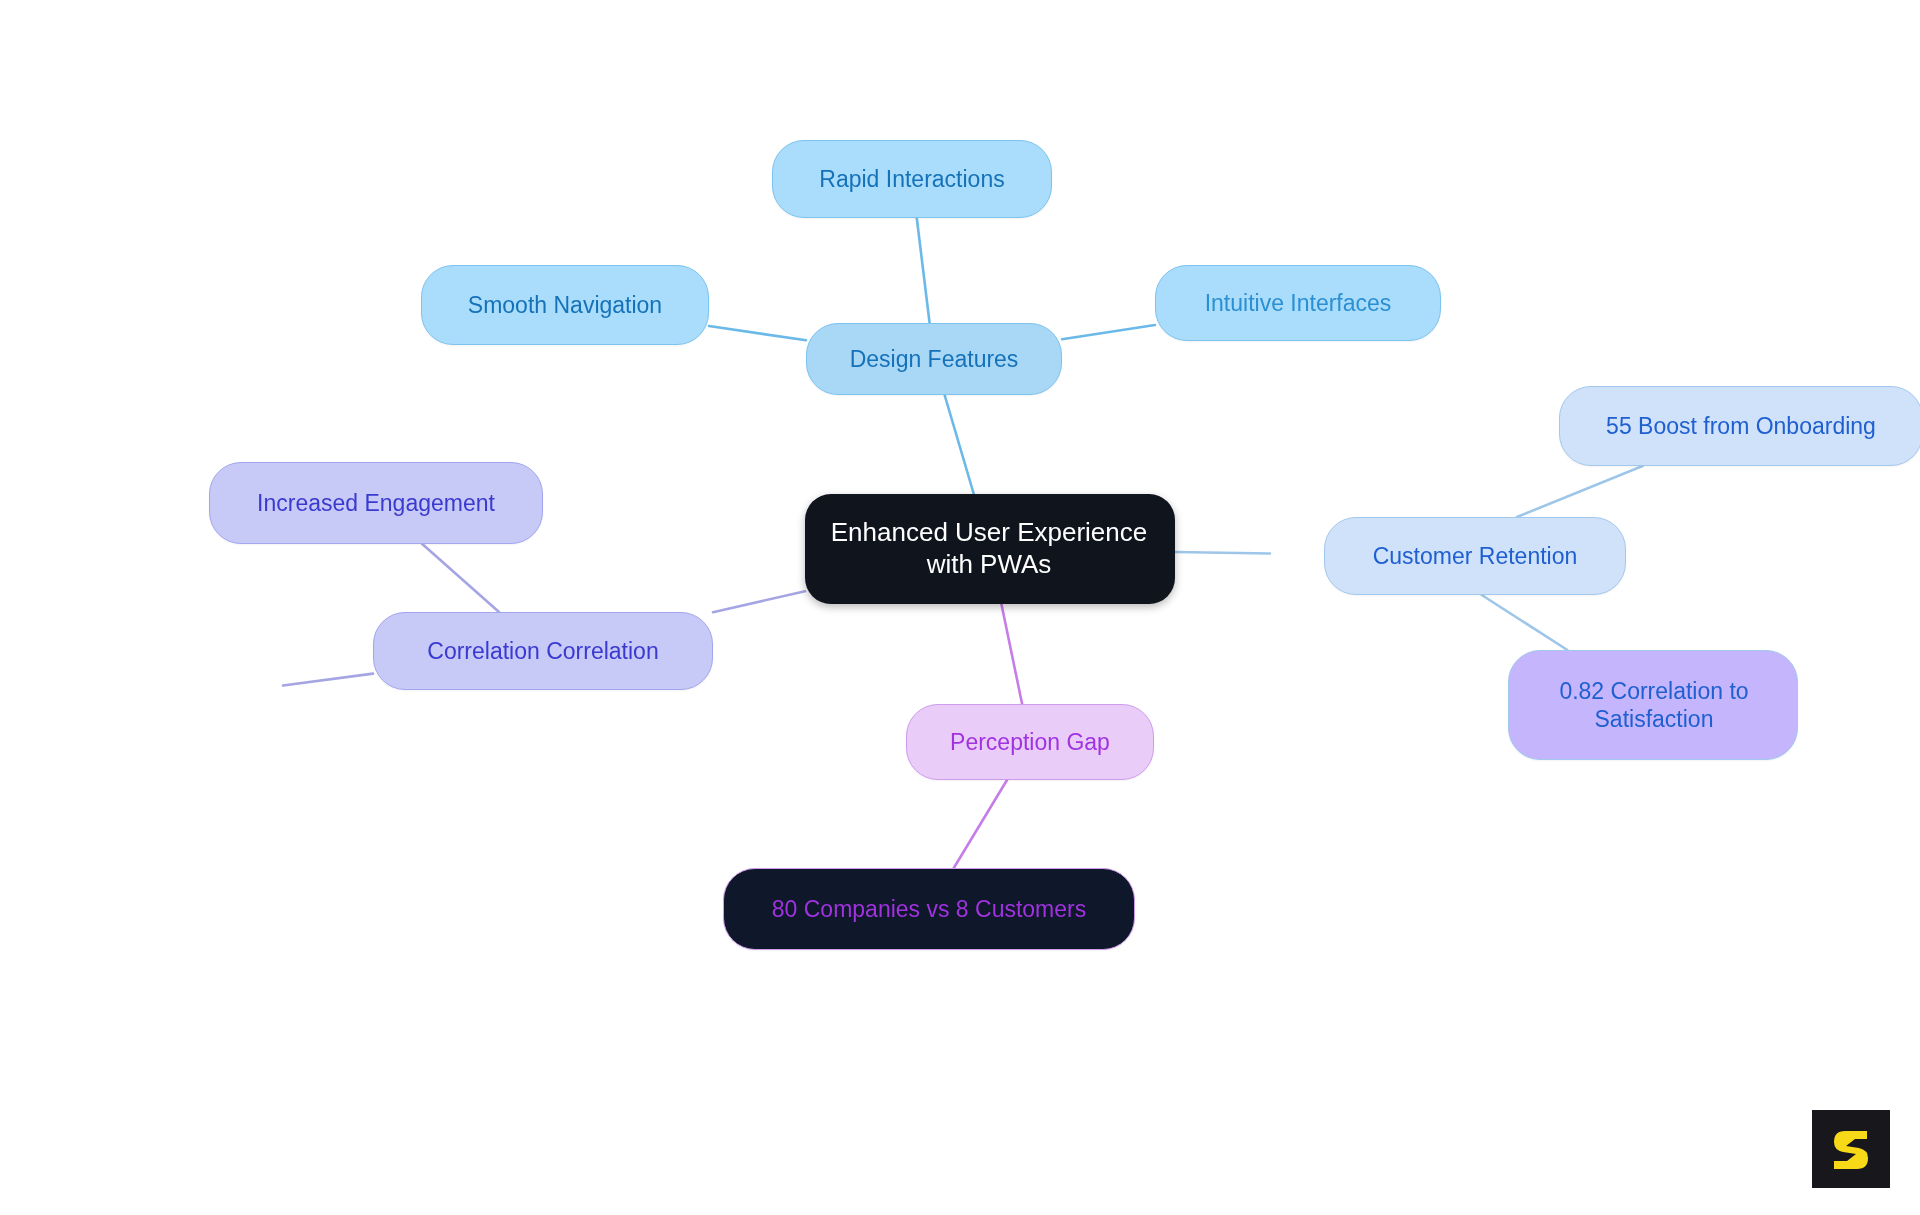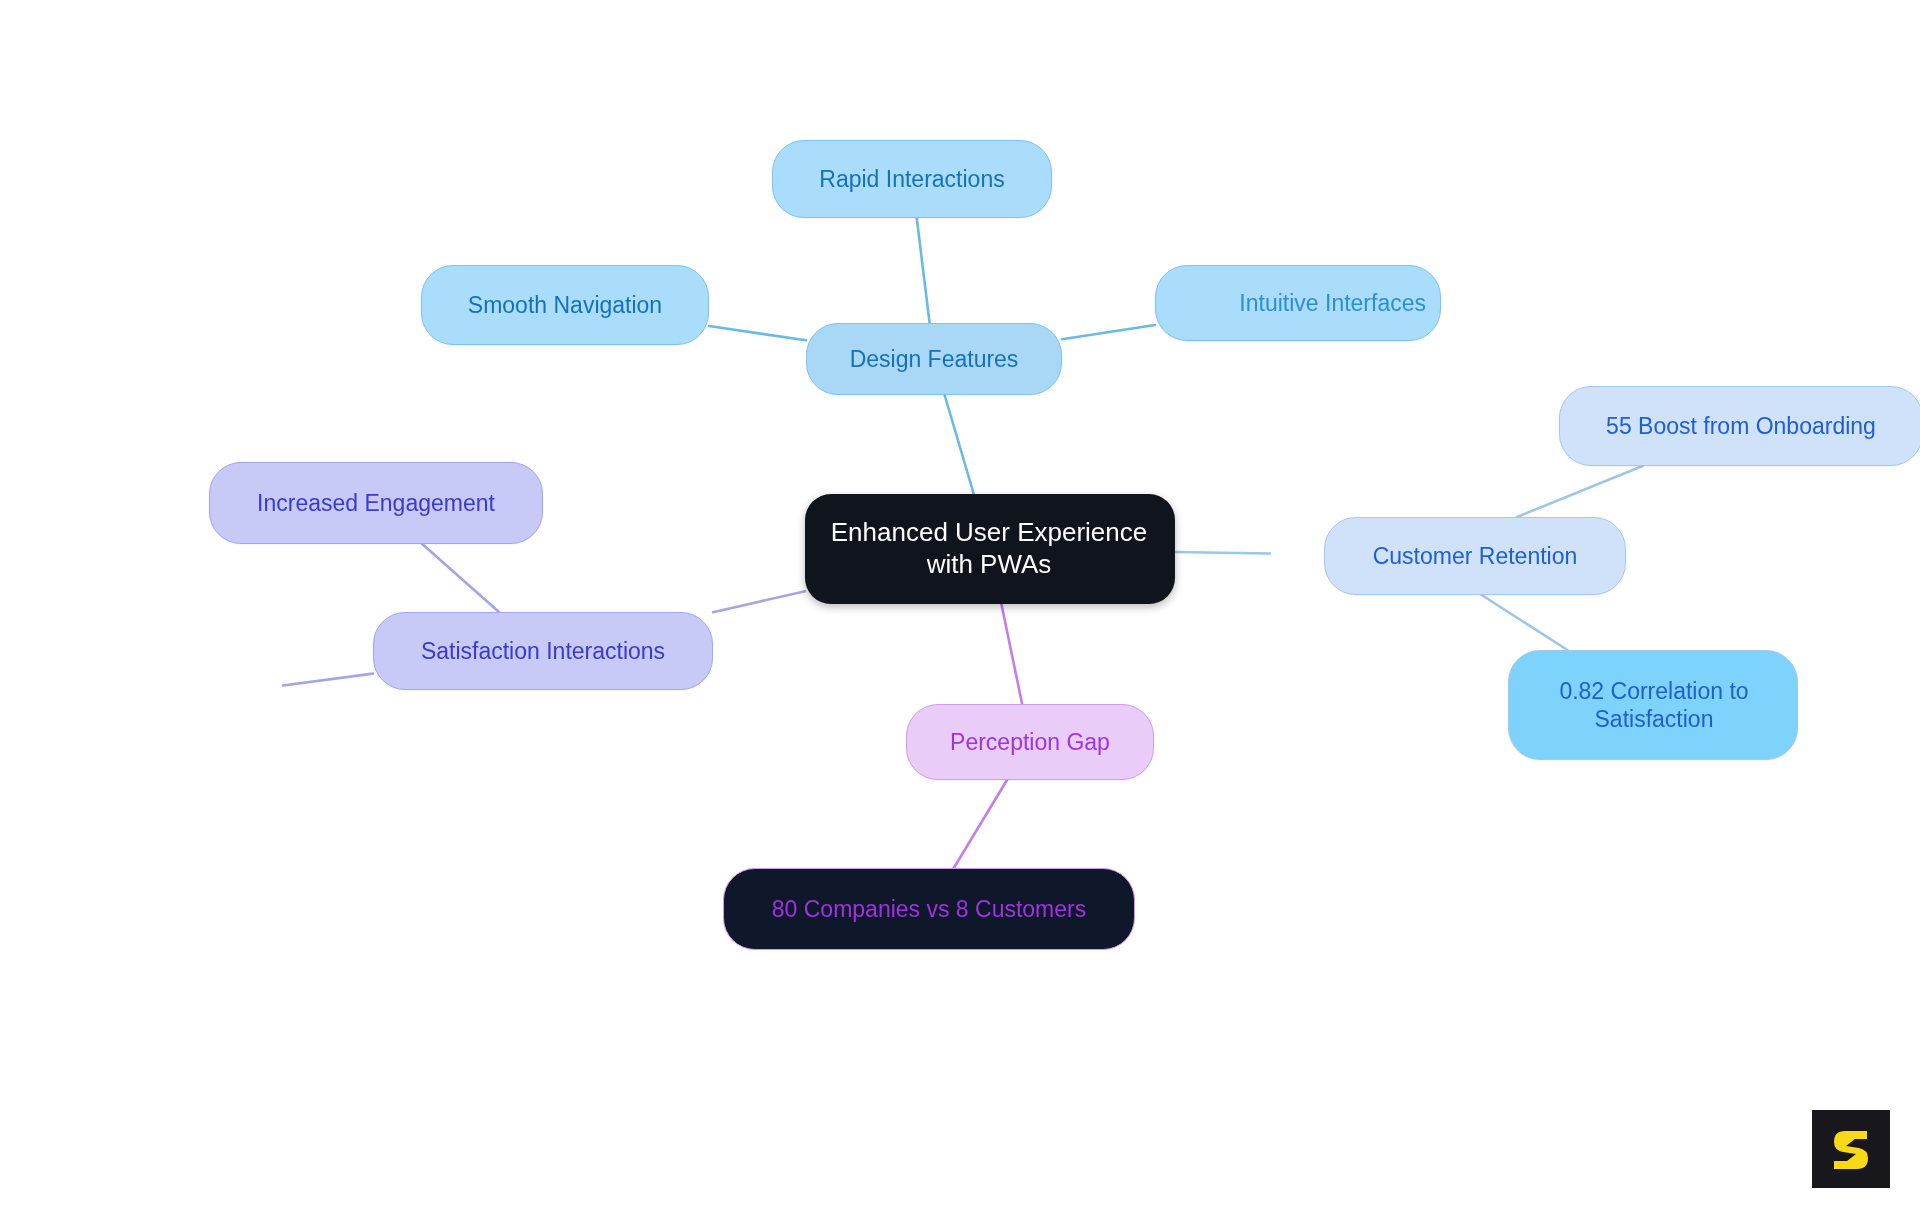--- a/index.html
+++ b/index.html
@@ -89,39 +89,39 @@
   </div>
 
   <div class="node" style="left: 772px; top: 140px; width: 280px; height: 78px; background: rgb(169, 221, 251); color: rgb(21, 114, 184); border-color: rgb(124, 195, 239); font-size: 23px;">
     <span class="node-label">Rapid Interactions</span>
   </div>
 
   <div class="node" style="left: 421px; top: 265px; width: 288px; height: 80px; background: rgb(169, 221, 251); color: rgb(21, 114, 184); border-color: rgb(124, 195, 239); font-size: 23px; text-align: right;">
     <span class="node-label">Smooth Navigation</span>
   </div>
 
-  <div class="node" style="left: 1155px; top: 265px; width: 286px; height: 76px; background: rgb(169, 221, 251); color: rgb(43, 143, 212); border-color: rgb(124, 195, 239); font-size: 23px; justify-content: flex-end;">
+  <div class="node" style="left: 1155px; top: 265px; width: 286px; height: 76px; background: rgb(169, 221, 251); color: rgb(43, 143, 212); border-color: rgb(124, 195, 239); font-size: 23px;">
     <span class="node-label">Intuitive Interfaces</span>
   </div>
 
   <div class="node" style="left: 1324px; top: 517px; width: 302px; height: 78px; background: rgb(207, 226, 250); color: rgb(31, 95, 208); border-color: rgb(163, 200, 239); font-size: 23px;">
     <span class="node-label">Customer Retention</span>
   </div>
 
   <div class="node" style="left: 1559px; top: 386px; width: 364px; height: 80px; background: rgb(207, 226, 250); color: rgb(31, 95, 208); border-color: rgb(163, 200, 239); font-size: 23px;">
     <span class="node-label">55 Boost from Onboarding</span>
   </div>
 
-  <div class="node" style="left: 1508px; top: 650px; width: 290px; height: 110px; background: #7dd3fc; color: rgb(31, 95, 208); border-color: rgb(163, 200, 239); font-size: 23px; padding-left: 16px;">
+  <div class="node" style="left: 1508px; top: 650px; width: 290px; height: 110px; background: #c4b5fd; color: rgb(31, 95, 208); border-color: rgb(163, 200, 239); font-size: 23px; padding-left: 16px;">
     <span class="node-label">0.82 Correlation to
 Satisfaction</span>
   </div>
 
   <div class="node" style="left: 373px; top: 612px; width: 340px; height: 78px; background: rgb(199, 201, 247); color: rgb(58, 58, 208); border-color: rgb(162, 166, 238); font-size: 23px;">
-    <span class="node-label">Satisfaction Interactions</span>
+    <span class="node-label">Correlation Correlation</span>
   </div>
 
   <div class="node" style="left: 209px; top: 462px; width: 334px; height: 82px; background: rgb(199, 201, 247); color: rgb(58, 58, 208); border-color: rgb(162, 166, 238); font-size: 23px;">
     <span class="node-label">Increased Engagement</span>
   </div>
 
 
   <div class="node" style="left: 906px; top: 704px; width: 248px; height: 76px; background: rgb(233, 205, 248); color: rgb(160, 50, 224); border-color: rgb(207, 156, 237); font-size: 23px;">
     <span class="node-label">Perception Gap</span>
   </div>

